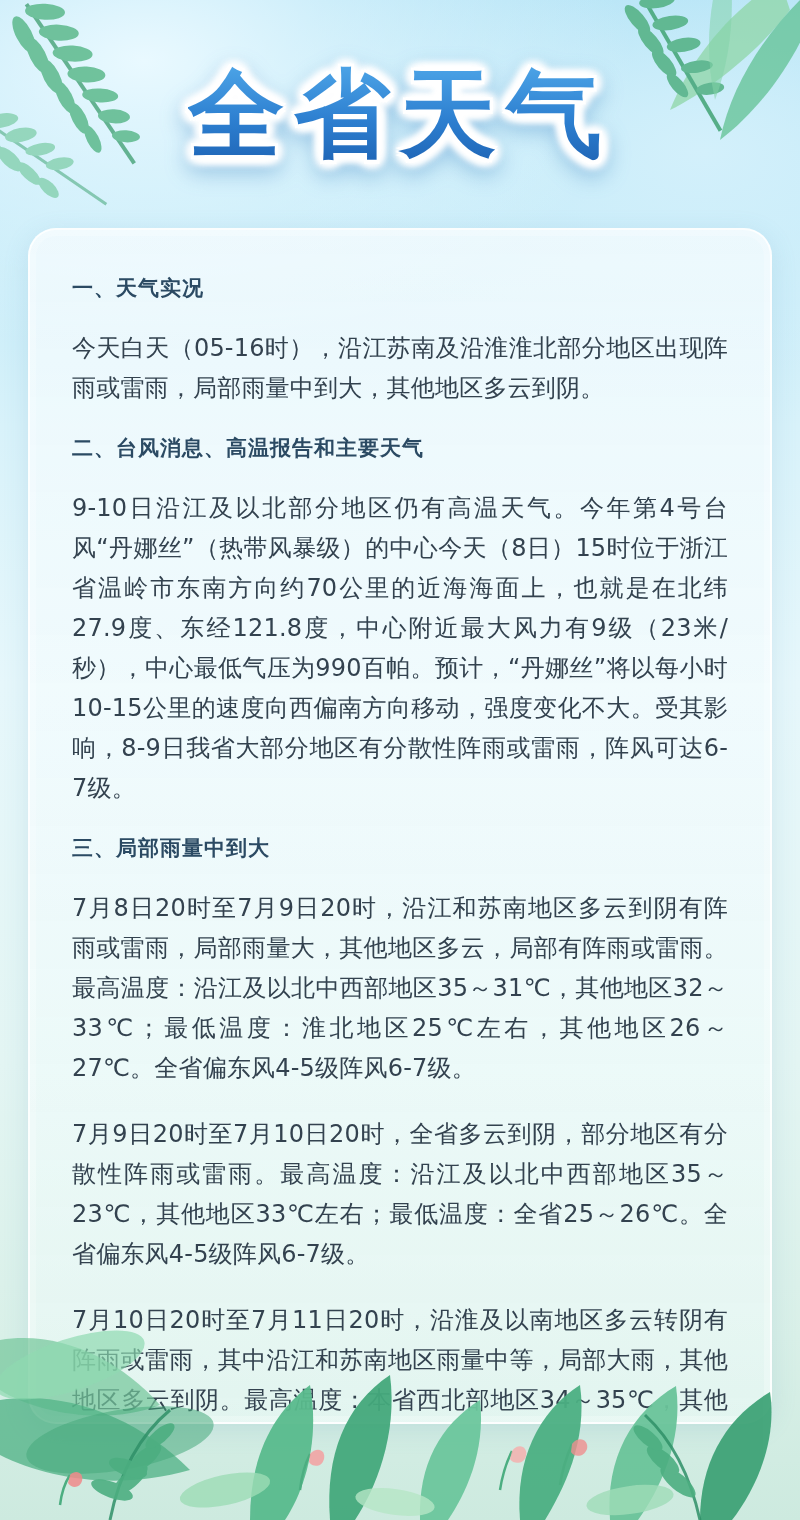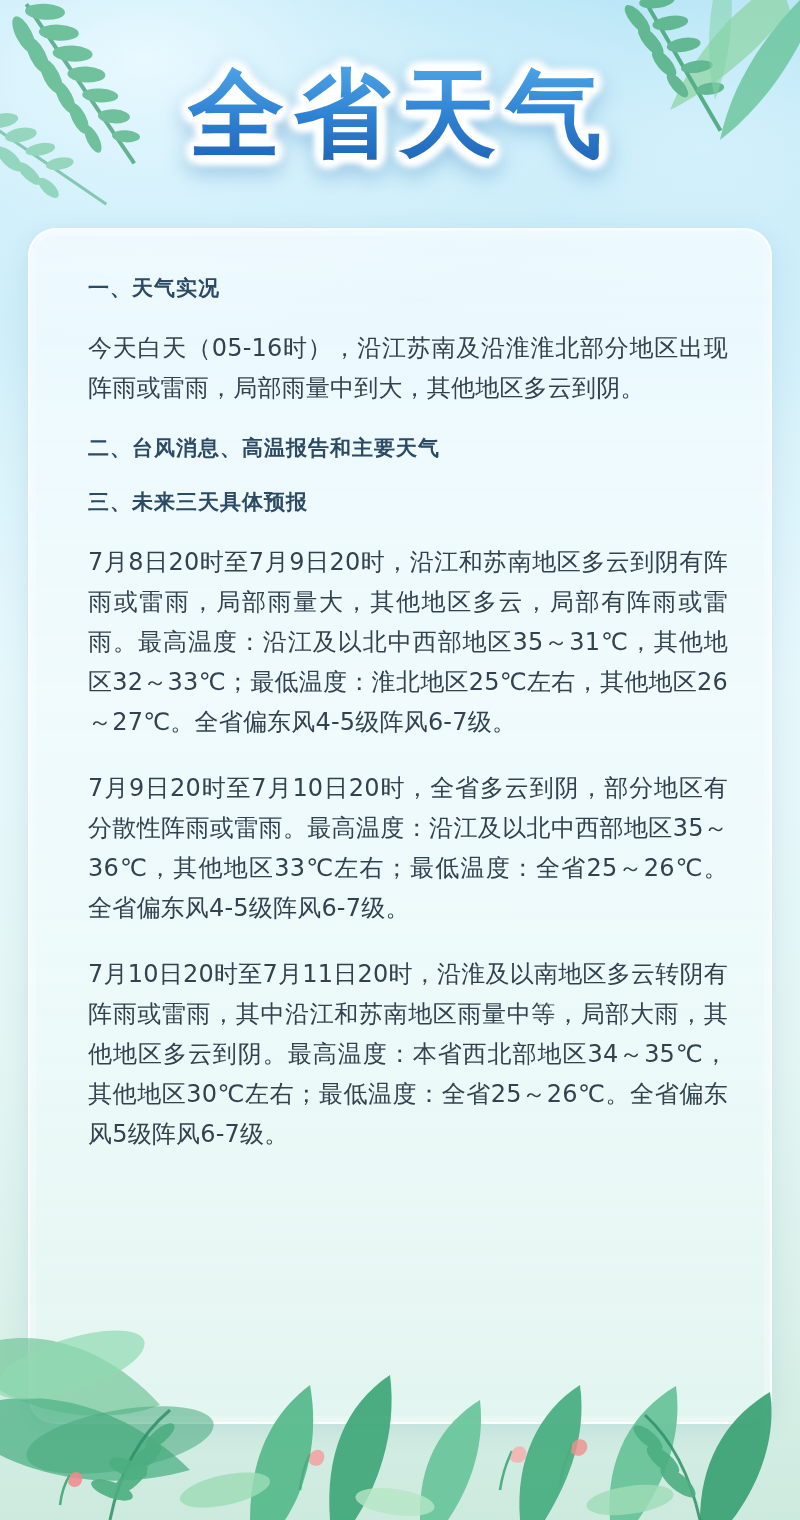--- a/index.html
+++ b/index.html
@@ -66,21 +66,20 @@
     left: 28px;
     top: 228px;
     width: 744px;
     height: 1196px;
     border-radius: 28px;
     border: 2px solid rgba(255,255,255,0.85);
     background: linear-gradient(180deg, rgba(255,255,255,0.62) 0%, rgba(247,253,255,0.58) 40%, rgba(240,252,250,0.52) 100%);
     box-shadow: 0 6px 26px rgba(90,150,180,0.16), inset 0 0 0 6px rgba(255,255,255,0.22);
     box-sizing: border-box;
     overflow: hidden;
-    padding-left: 16px;
   }
   .card-inner {
     padding: 44px 42px 30px 42px;
   }
 
   .sec-head {
     font-family: "DejaVu Sans", sans-serif;
     font-size: 21px;
     font-weight: bold;
     color: #2b4a63;
@@ -173,24 +172,25 @@
     <div class="title">全省天气</div>
   </div>
 
   <div class="card">
     <div class="card-inner">
 
       <h2 class="sec-head">一、天气实况</h2>
       <p class="body">今天白天（05-16时），沿江苏南及沿淮淮北部分地区出现阵雨或雷雨，局部雨量中到大，其他地区多云到阴。</p>
 
       <h2 class="sec-head spaced">二、台风消息、高温报告和主要天气</h2>
-
-      <h2 class="sec-head spaced">三、未来三天具体预报</h2>
+      <p class="body">9-10日沿江及以北部分地区仍有高温天气。今年第4号台风“丹娜丝”（热带风暴级）的中心今天（8日）15时位于浙江省温岭市东南方向约70公里的近海海面上，也就是在北纬27.9度、东经121.8度，中心附近最大风力有9级（23米/秒），中心最低气压为990百帕。预计，“丹娜丝”将以每小时10-15公里的速度向西偏南方向移动，强度变化不大。受其影响，8-9日我省大部分地区有分散性阵雨或雷雨，阵风可达6-7级。</p>
+
+      <h2 class="sec-head spaced">三、局部雨量中到大</h2>
       <p class="body">7月8日20时至7月9日20时，沿江和苏南地区多云到阴有阵雨或雷雨，局部雨量大，其他地区多云，局部有阵雨或雷雨。最高温度：沿江及以北中西部地区35～31℃，其他地区32～33℃；最低温度：淮北地区25℃左右，其他地区26～27℃。全省偏东风4-5级阵风6-7级。</p>
-      <p class="body">7月9日20时至7月10日20时，全省多云到阴，部分地区有分散性阵雨或雷雨。最高温度：沿江及以北中西部地区35～36℃，其他地区33℃左右；最低温度：全省25～26℃。全省偏东风4-5级阵风6-7级。</p>
+      <p class="body">7月9日20时至7月10日20时，全省多云到阴，部分地区有分散性阵雨或雷雨。最高温度：沿江及以北中西部地区35～23℃，其他地区33℃左右；最低温度：全省25～26℃。全省偏东风4-5级阵风6-7级。</p>
       <p class="body">7月10日20时至7月11日20时，沿淮及以南地区多云转阴有阵雨或雷雨，其中沿江和苏南地区雨量中等，局部大雨，其他地区多云到阴。最高温度：本省西北部地区34～35℃，其他地区30℃左右；最低温度：全省25～26℃。全省偏东风5级阵风6-7级。</p>
 
     </div>
   </div>
 
   <div class="deco bottom-leaves">
     <svg class="leafsvg" width="800" height="330" viewBox="0 0 800 330" xmlns="http://www.w3.org/2000/svg">
 
       <g opacity="0.95">
         <path d="M0 150 C60 140 120 170 160 215 C110 235 40 225 0 200 Z" fill="#74c79b" opacity="0.75"></path>

